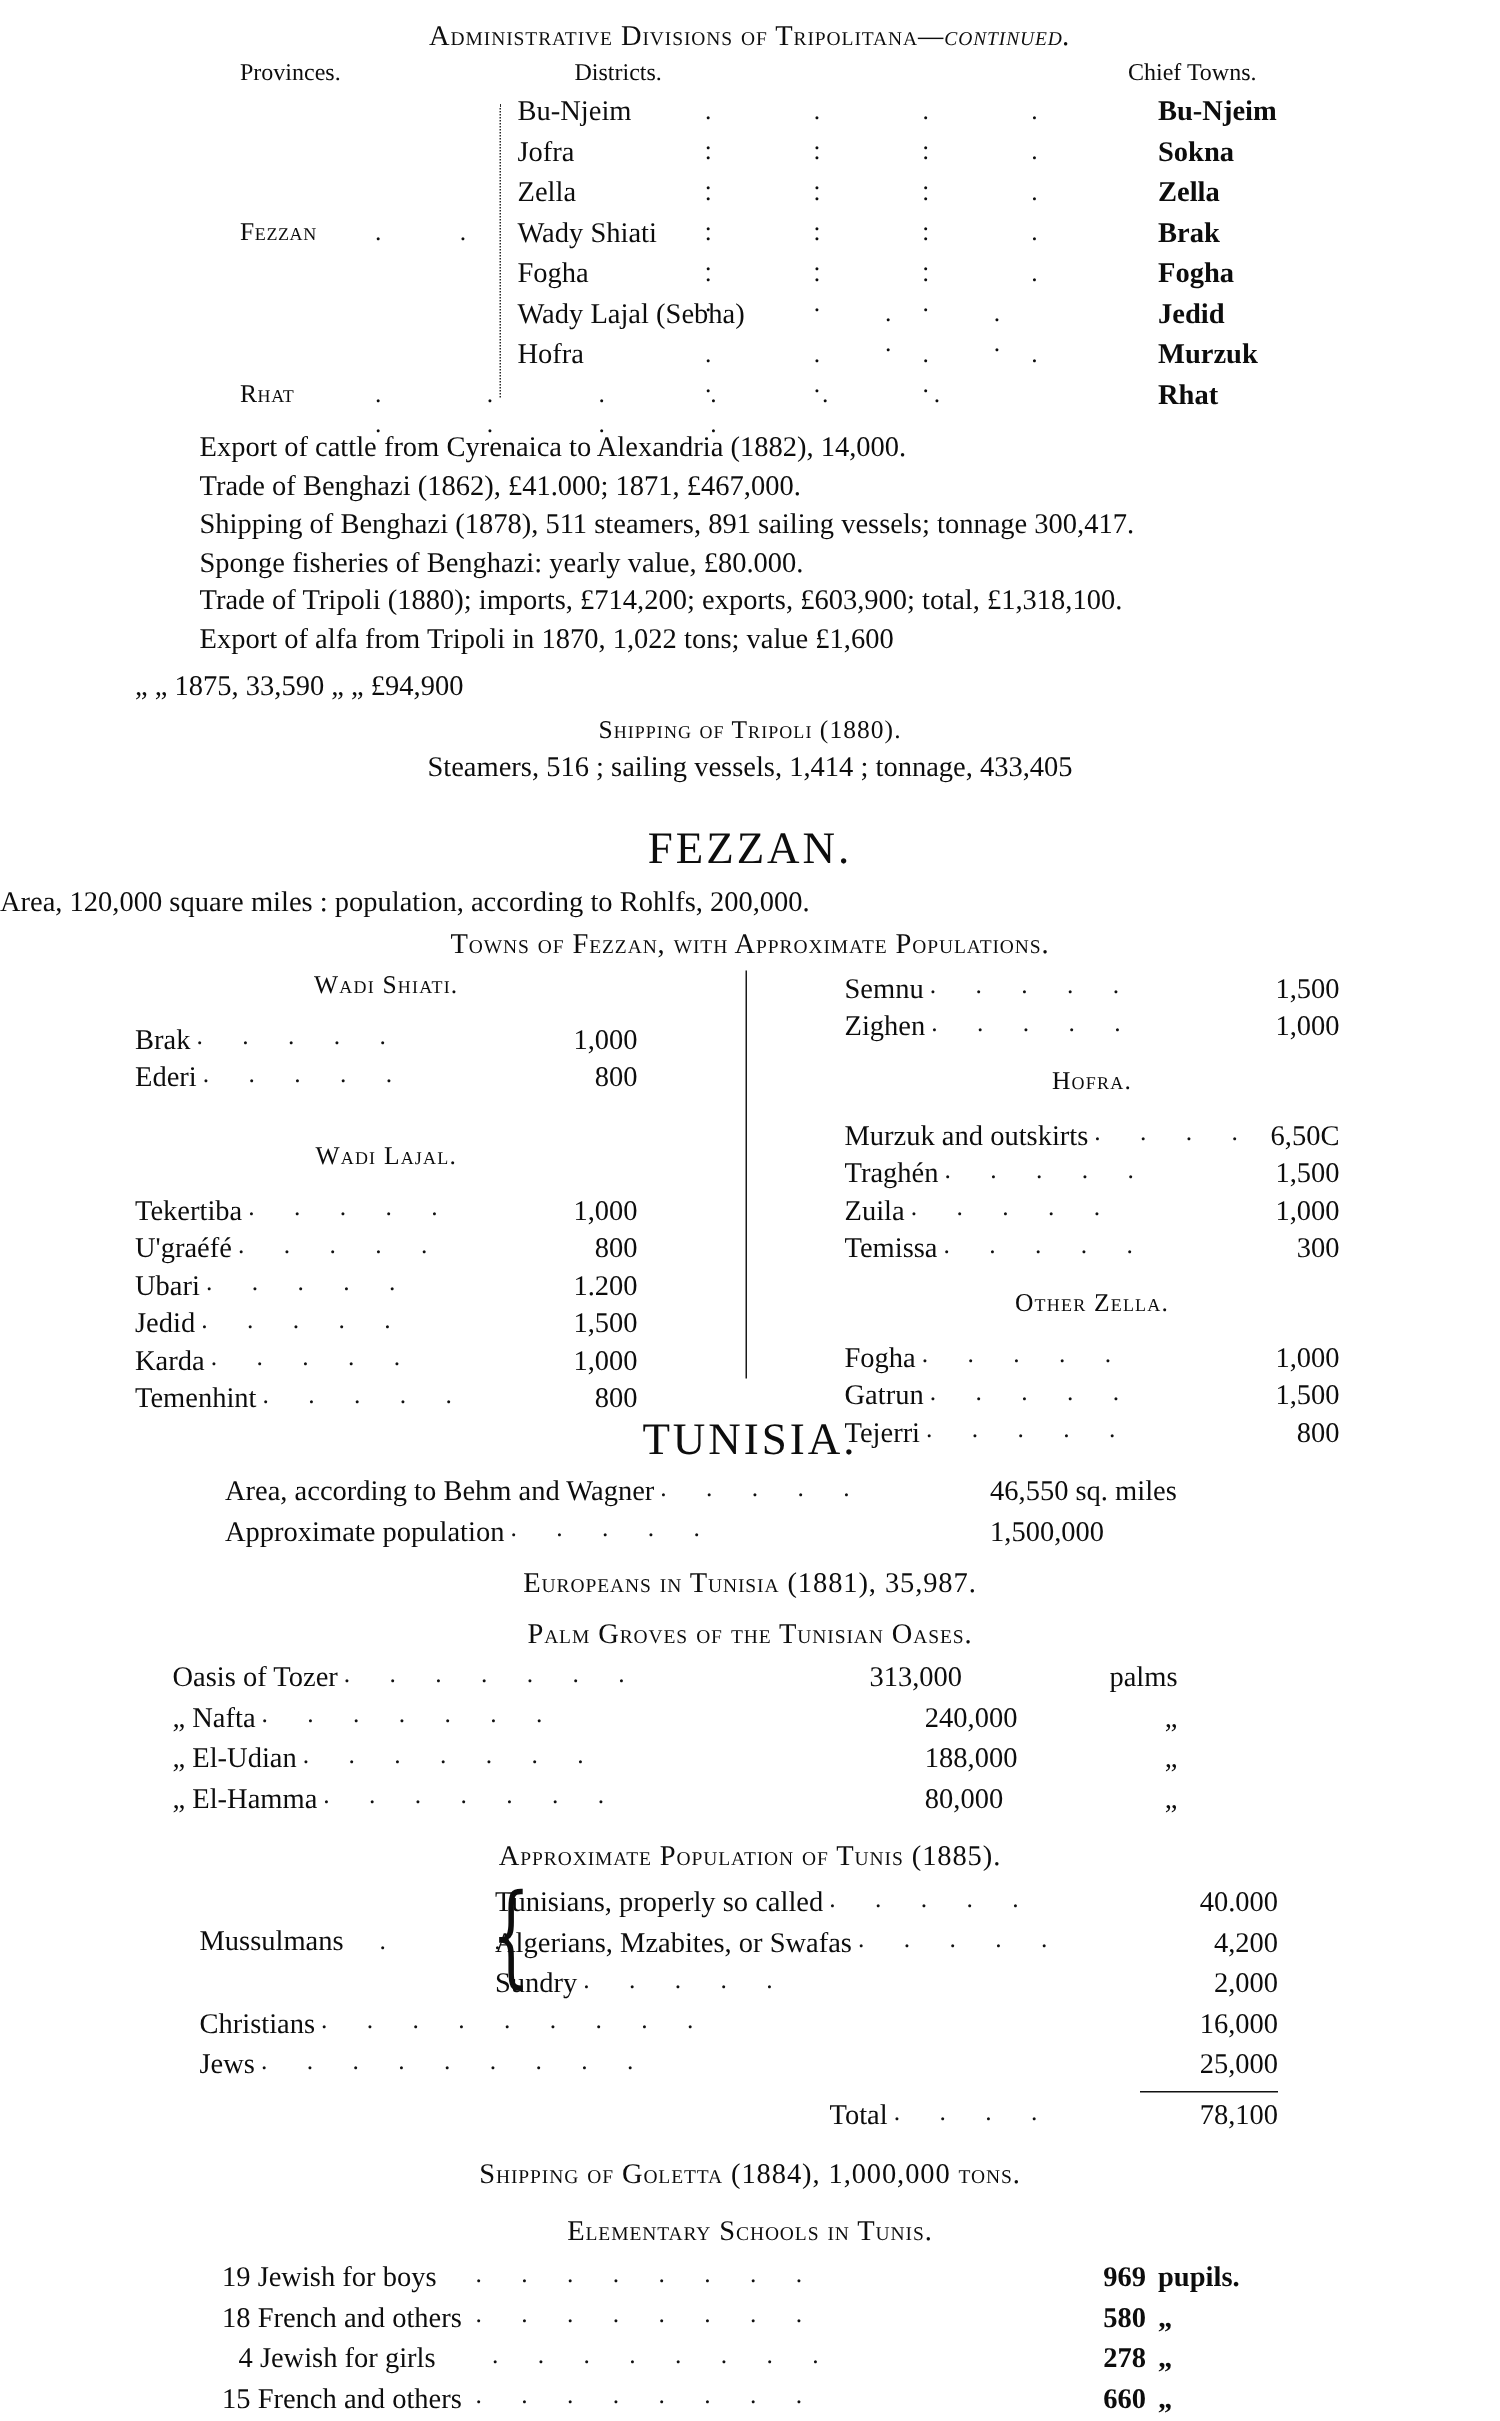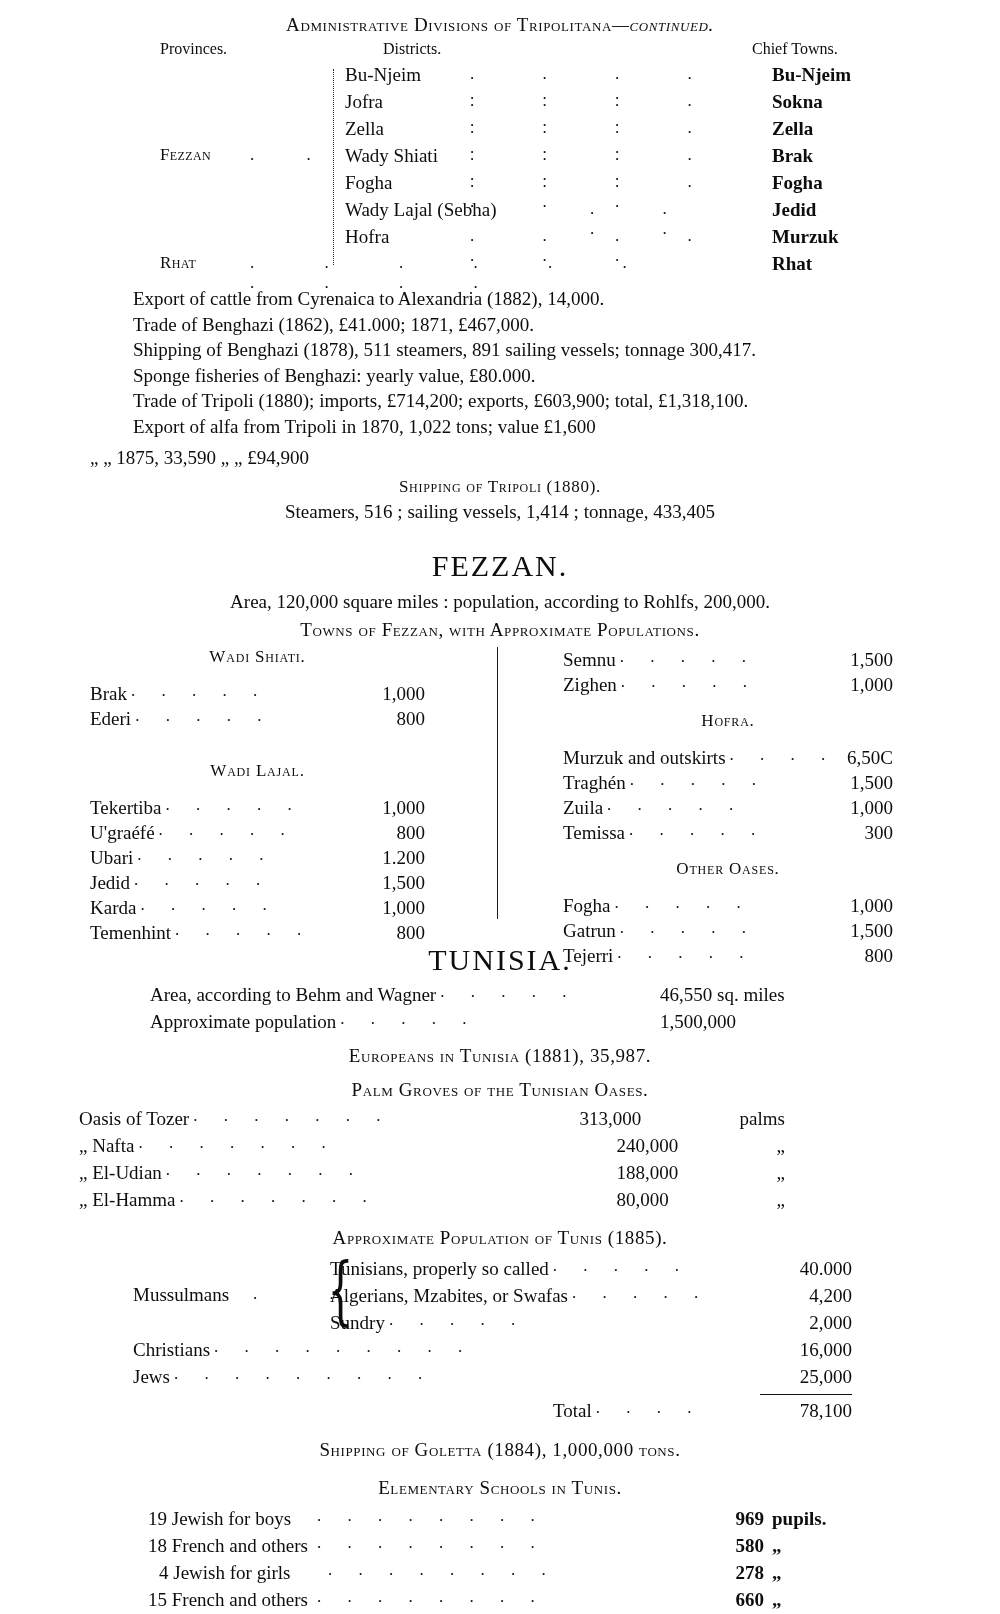--- a/index.html
+++ b/index.html
@@ -20,21 +20,21 @@
     width: 1000px;
     height: 1614px;
     padding: 0;
   }
 
   
   .smallcaps {
     font-variant: small-caps;
     letter-spacing: 0.4px;
   }
-  .ctr { text-align: center; }
+  .ctr { text-align: left; }
   .bold { font-weight: normal; }
   .ital { font-style: italic; }
 
   .sect-title {
     text-align: center;
     font-size: 30px;
     letter-spacing: 2px;
     font-weight: normal;
     margin: 0;
   }
@@ -182,21 +182,21 @@
   
   .tun-area {
     padding-left: 150px;
     padding-right: 150px;
     margin-top: 4px;
   }
   .tun-area .row { font-size: 19px; line-height: 27px; }
   .tun-area .val { width: 190px; text-align: left; padding-left: 48px; }
 
   .palm {
-    padding-left: 79px;
+    padding-left: 115px;
     padding-right: 215px;
     margin-top: 4px;
     font-family: Liberation Serif, serif;
   }
   .palm .row { line-height: 27px; }
   .palm .val { width: 160px; text-align: left; padding-left: 6px;}
 
   .pop-block {
     position: relative;
     padding-left: 133px;
@@ -444,21 +444,21 @@
             <span class="dots">. . . . . </span>
             <span class="val" style="width: 58px;">1,000</span>
           </div>
           <div class="row">
             <span class="lbl">Temissa</span>
             <span class="dots">. . . . . </span>
             <span class="val" style="width: 58px;">300</span>
           </div>
         </div>
       <div class="spacer-sm"></div>
-      <div class="sub-head smallcaps">Other Oases.</div>
+      <div class="sub-head smallcaps">Other Zella.</div>
       <div class="spacer-sm"></div>
       <div id="fz-r2">
           <div class="row">
             <span class="lbl">Fogha</span>
             <span class="dots">. . . . . </span>
             <span class="val" style="width: 58px;">1,000</span>
           </div>
           <div class="row">
             <span class="lbl">Gatrun</span>
             <span class="dots">. . . . . </span>

